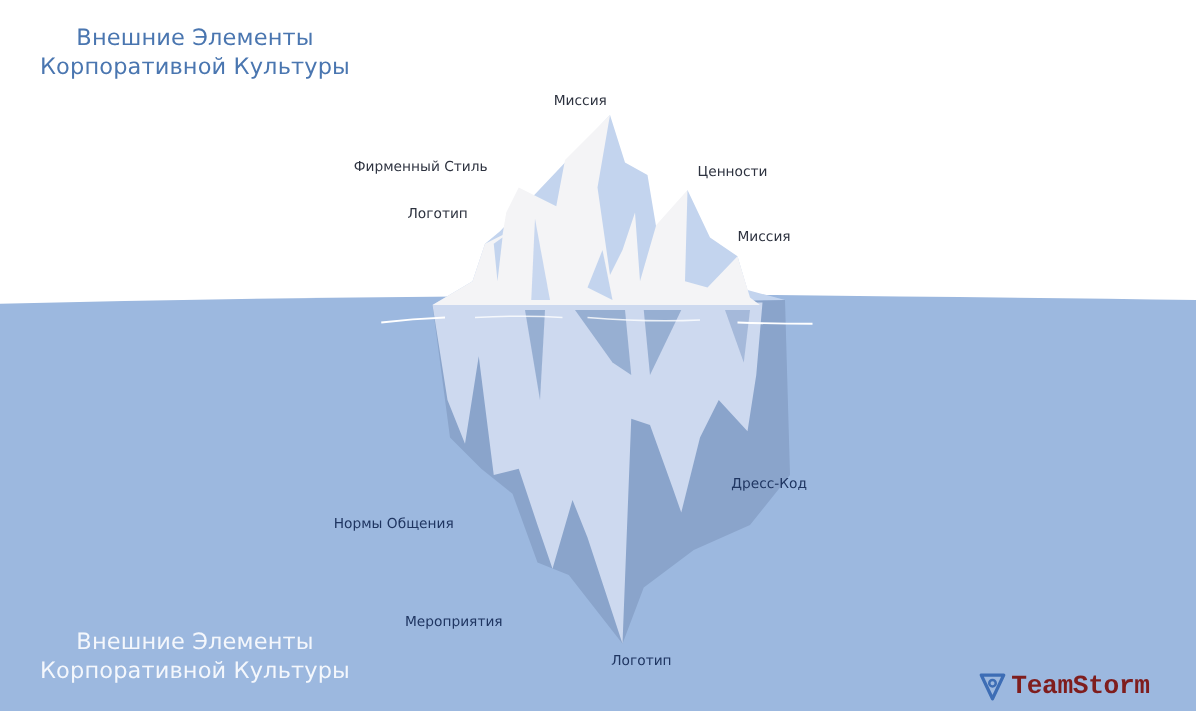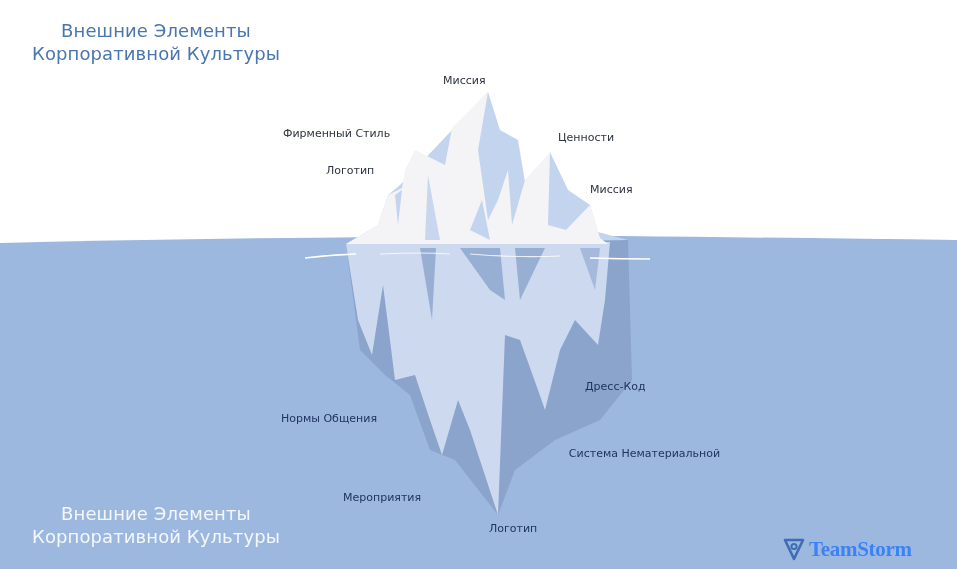--- a/index.html
+++ b/index.html
@@ -20,22 +20,22 @@
     font-weight: 400;
   }
   .above { color: #2e3340; }
   .below { color: #1f3561; }
   .label.center { text-align: center; }
   .logo {
     position: absolute; left: 783px; top: 534px; height: 30px;
     display: flex; align-items: center; gap: 4px;
   }
   .logo-text {
-    font-family: Liberation Serif, serif; font-weight: 700; font-size: 21px;
-    color: #3b82f6; letter-spacing: -0.3px;
+    font-family: Liberation Mono, monospace; font-weight: 700; font-size: 21px;
+    color: #7f1d1d; letter-spacing: -0.3px;
   }
 </style>
 </head>
 <body>
 
 <div class="scene">
   <svg width="957" height="569" viewBox="0 0 957 569" style="position:absolute;left:0;top:0">
 
     <path d="M0,243 Q300,236 620,236 Q800,238 957,240 L957,569 L0,569 Z" fill="#9cb8df"></path>
 
@@ -67,25 +67,24 @@
     <div>Корпоративной Культуры</div>
   </div>
 
   <div class="label above" style="left:443px; top:73px;">Миссия</div>
   <div class="label above" style="left:283px; top:126px;text-align:right;">Фирменный Стиль</div>
   <div class="label above" style="left:558px; top:130px;">Ценности</div>
   <div class="label above" style="left:326px; top:163px;">Логотип</div>
   <div class="label above" style="left:590px; top:182px;">Миссия</div>
 
   <div class="label below" style="left:585px; top:379px;">Дресс-Код</div>
-  <div class="label below" style="left:281px; top:411px;">Нормы Общения</div>
+  <div class="label below" style="left:267px; top:411px;">Нормы Общения</div>
   <div class="label below center" style="left:546px; top:446px; width:197px;">
-    <div>Система Нематериальной</div>
   </div>
-  <div class="label below" style="left:343px; top:490px;">Мероприятия</div>
+  <div class="label below" style="left:324px; top:490px;">Мероприятия</div>
   <div class="label below" style="left:489px; top:521px;">Логотип</div>
 
   <div class="heading heading-bottom">
     <div>Внешние Элементы</div>
     <div>Корпоративной Культуры</div>
   </div>
 
   <div class="logo">
     <svg width="22" height="24" viewBox="0 0 22 24">
       <path d="M2,3 L20,3 L11,22 Z" fill="none" stroke="#3d6db5" stroke-width="2.6" stroke-linejoin="round"></path>

